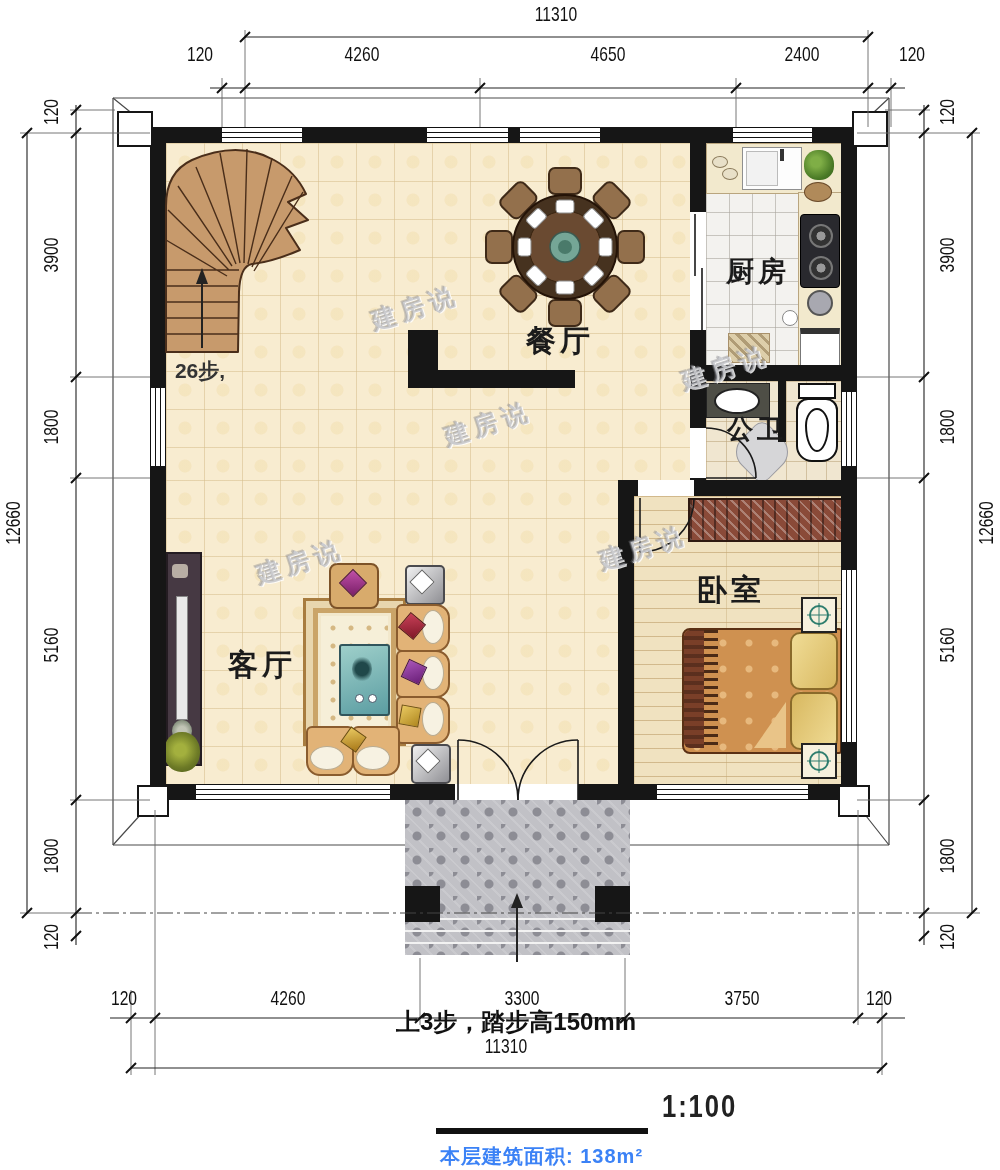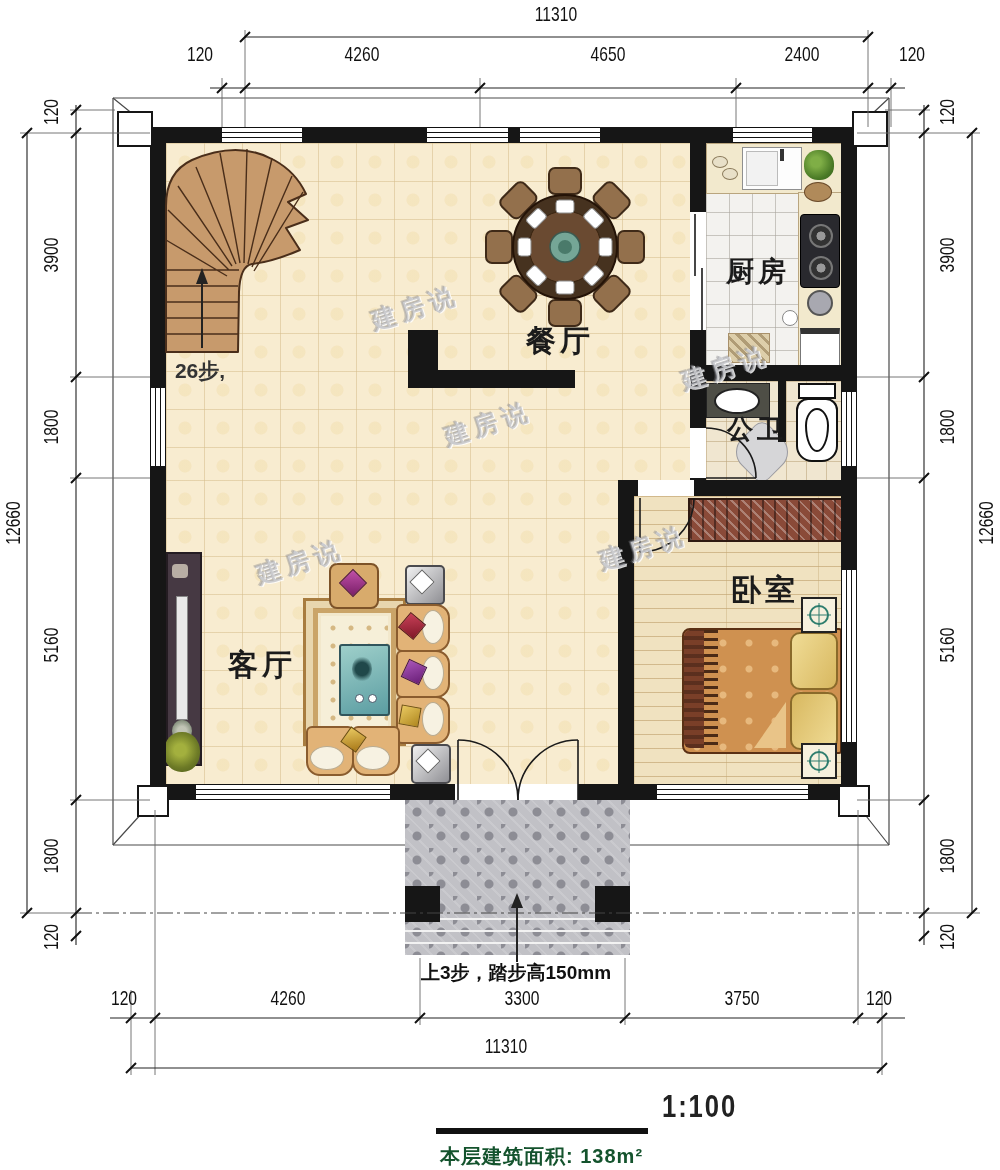--- a/index.html
+++ b/index.html
@@ -41,21 +41,21 @@
         color:#1b1b1b;letter-spacing:4px;white-space:nowrap;}
   .note{position:absolute;transform:translate(-50%,-50%);font-size:20px;color:#111;
         font-weight:600;white-space:nowrap;}
   .wm{position:absolute;transform:translate(-50%,-50%) rotate(-18deg);font-size:25px;font-weight:700;
       letter-spacing:5px;color:rgba(165,168,174,.55);white-space:nowrap;
       text-shadow:1px 1px 0 rgba(255,255,255,.85),-1px -1px 0 rgba(120,120,126,.35);}
   .title-main{position:absolute;font-size:35px;font-weight:700;letter-spacing:8px;color:#161616;}
   .title-scale{position:absolute;font-size:27px;font-weight:600;color:#222;letter-spacing:2px;
                transform:scale(.95,1.15);}
   .title-rule{position:absolute;background:#111;}
-  .title-area{position:absolute;font-size:20px;font-weight:700;color:#14532d;letter-spacing:1px;}
+  .title-area{position:absolute;font-size:20px;font-weight:700;color:#3b82f6;letter-spacing:1px;}
   .counter{position:absolute;background:#f2e9cd;border:1px solid #b9a57e;}
 </style>
 </head>
 <body>
 
 <div class="canvas">
 
   <div class="floor-cream" style="left:166px;top:143px;width:524px;height:337px;"></div>
   <div class="floor-cream" style="left:166px;top:480px;width:452px;height:304px;"></div>
   <div class="floor-kitchen" style="left:706px;top:143px;width:135px;height:222px;"></div>
@@ -276,24 +276,24 @@
 
     <g>
       <line x1="517" y1="962" x2="517" y2="905" stroke="#222" stroke-width="2"></line>
       <polygon points="511,908 517,893 523,908" fill="#222"></polygon>
     </g>
   </svg>
 
   <div class="room" style="left:560px;top:341px;">餐厅</div>
   <div class="room" style="left:758px;top:272px;font-size:28px;">厨房</div>
   <div class="room" style="left:757px;top:429px;font-size:26px;">公卫</div>
-  <div class="room" style="left:765px;top:590px;">卧室</div>
+  <div class="room" style="left:731px;top:590px;">卧室</div>
   <div class="room" style="left:262px;top:665px;">客厅</div>
   <div class="note" style="left:200px;top:371px;font-size:21px;color:#333;">26步,</div>
-  <div class="note" style="left:516px;top:973px;font-size:19px;">上3步，踏步高150mm</div>
+  <div class="note" style="left:516px;top:1022px;font-size:24px;">上3步，踏步高150mm</div>
 
   <div class="wm" style="left:415px;top:308px;">建房说</div>
   <div class="wm" style="left:488px;top:424px;">建房说</div>
   <div class="wm" style="left:300px;top:562px;">建房说</div>
   <div class="wm" style="left:643px;top:548px;">建房说</div>
   <div class="wm" style="left:725px;top:368px;">建房说</div>
 
   <div class="dimtxt" style="left:556px;top:15px;">11310</div>
   <div class="dimtxt" style="left:200px;top:55px;">120</div>
   <div class="dimtxt" style="left:362px;top:55px;">4260</div>

